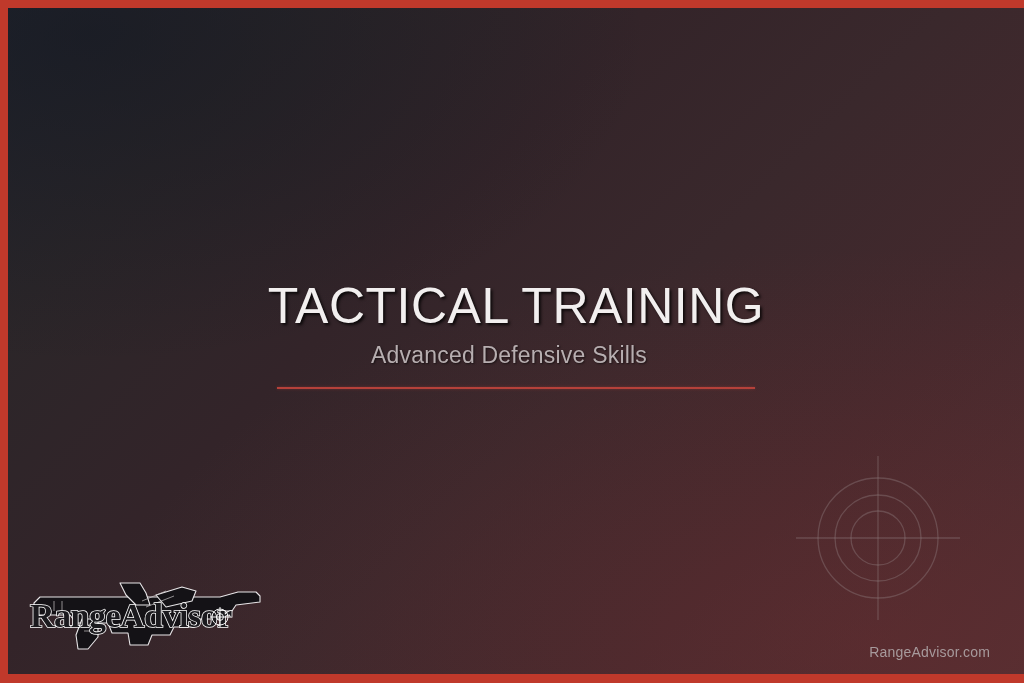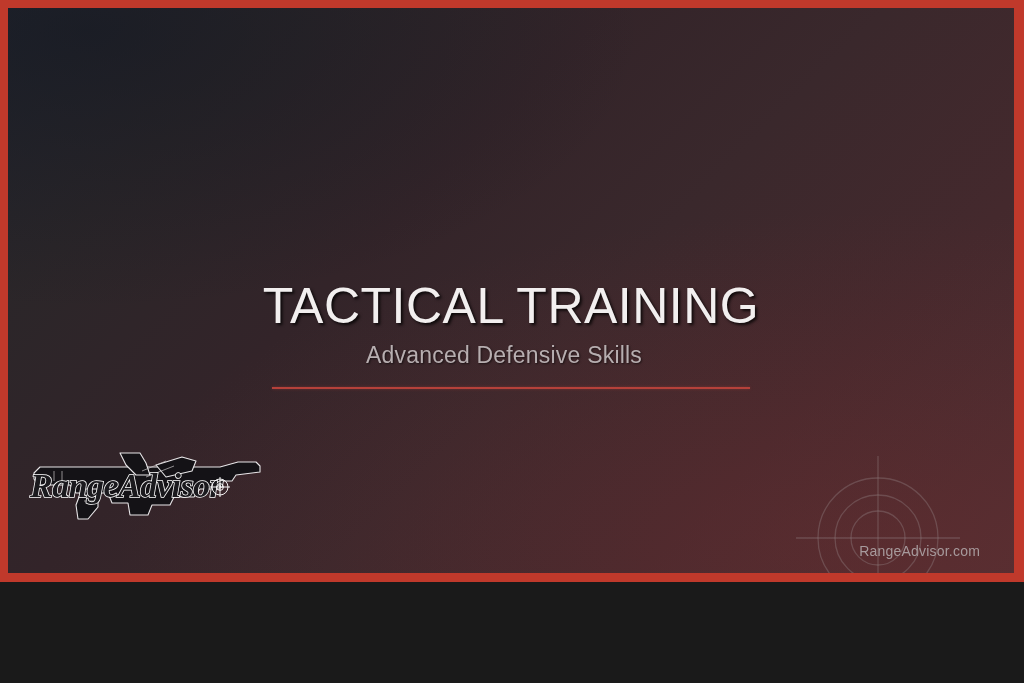--- a/index.html
+++ b/index.html
@@ -4,26 +4,26 @@
 <style>
   html, body {
     margin: 0;
     padding: 0;
     background: #1a1a1a;
   }
 
   #slide {
     position: relative;
     width: 1024px;
-    height: 582px;
+    height: 683px;
     overflow: hidden;
     font-family: "Liberation Sans", sans-serif;
     box-sizing: border-box;
     background: #c0392b; 
-    padding: 8px 10px 9px 8px;
+    padding: 8px 0 9px 8px;
   }
 
   
   #canvas {
     position: relative;
     width: 100%;
     height: 100%;
     box-sizing: border-box;
     overflow: hidden;
     background:
@@ -91,25 +91,24 @@
     height: 2px;
     margin: 18px auto 0 auto;
     background: #b5413a;
     box-shadow: 0 0 3px rgba(181,65,58,0.45);
   }
 
   
   .logo {
     position: absolute;
     left: 16px;
-    bottom: 50px;
+    bottom: 21px;
     width: 245px;
     height: 78px;
     z-index: 5;
-    font-style: italic;
   }
   .logo svg { display: block; }
 
   
   .footer-url {
     position: absolute;
     right: 34px;
     bottom: 14px;
     font-size: 14px;
     color: #a79a9c;

